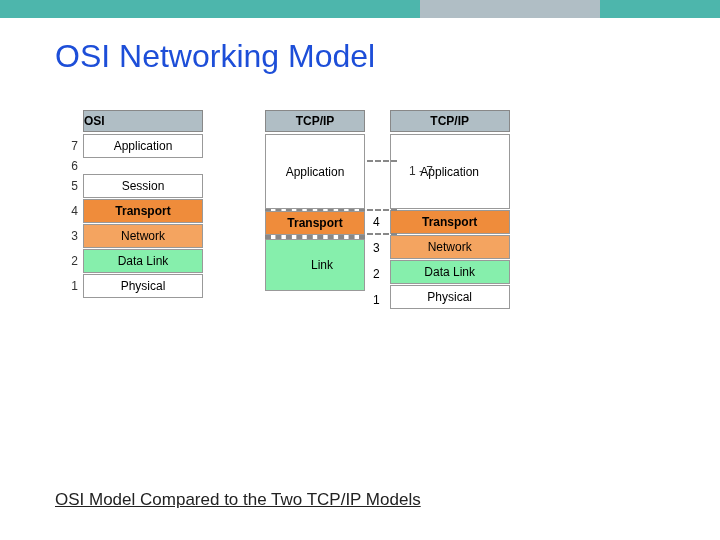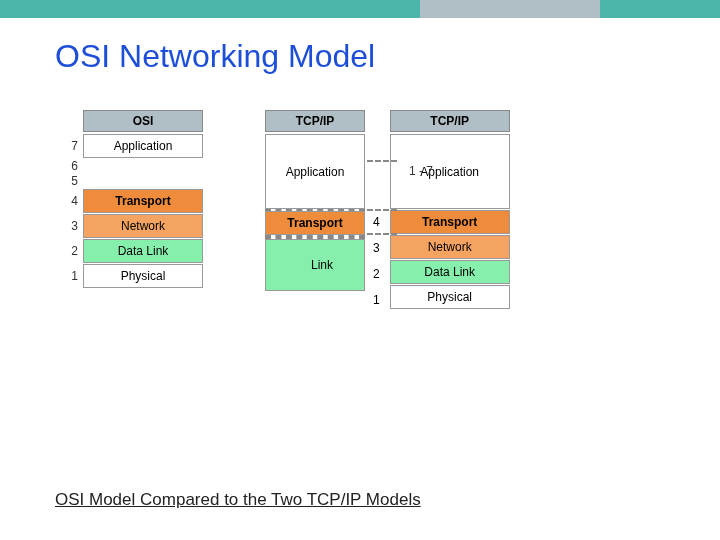--- a/index.html
+++ b/index.html
@@ -55,21 +55,21 @@
       display: flex;
       align-items: center;
       margin-bottom: 2px;
     }
     .osi-number-spacer {
       width: 28px;
     }
     .osi-header-box {
       background: #b0bec5;
       border: 1px solid #888;
-      text-align: center;
+      text-align: left;
       font-size: 12px;
       font-weight: bold;
       padding: 3px 0;
       width: 120px;
     }
     .osi-row {
       display: flex;
       align-items: center;
       margin-bottom: 1px;
     }
@@ -155,20 +155,21 @@
       </div>
       <div class="osi-row">
         <div class="osi-num">7</div>
         <div class="osi-cell cell-white">Application</div>
       </div>
       <div class="osi-row">
         <div class="osi-num">6</div>
       </div>
       <div class="osi-row">
         <div class="osi-num">5</div>
+        <div class="osi-cell cell-white">Session</div>
       </div>
       <div class="osi-row">
         <div class="osi-num">4</div>
         <div class="osi-cell cell-orange">Transport</div>
       </div>
       <div class="osi-row">
         <div class="osi-num">3</div>
         <div class="osi-cell cell-salmon">Network</div>
       </div>
       <div class="osi-row">

